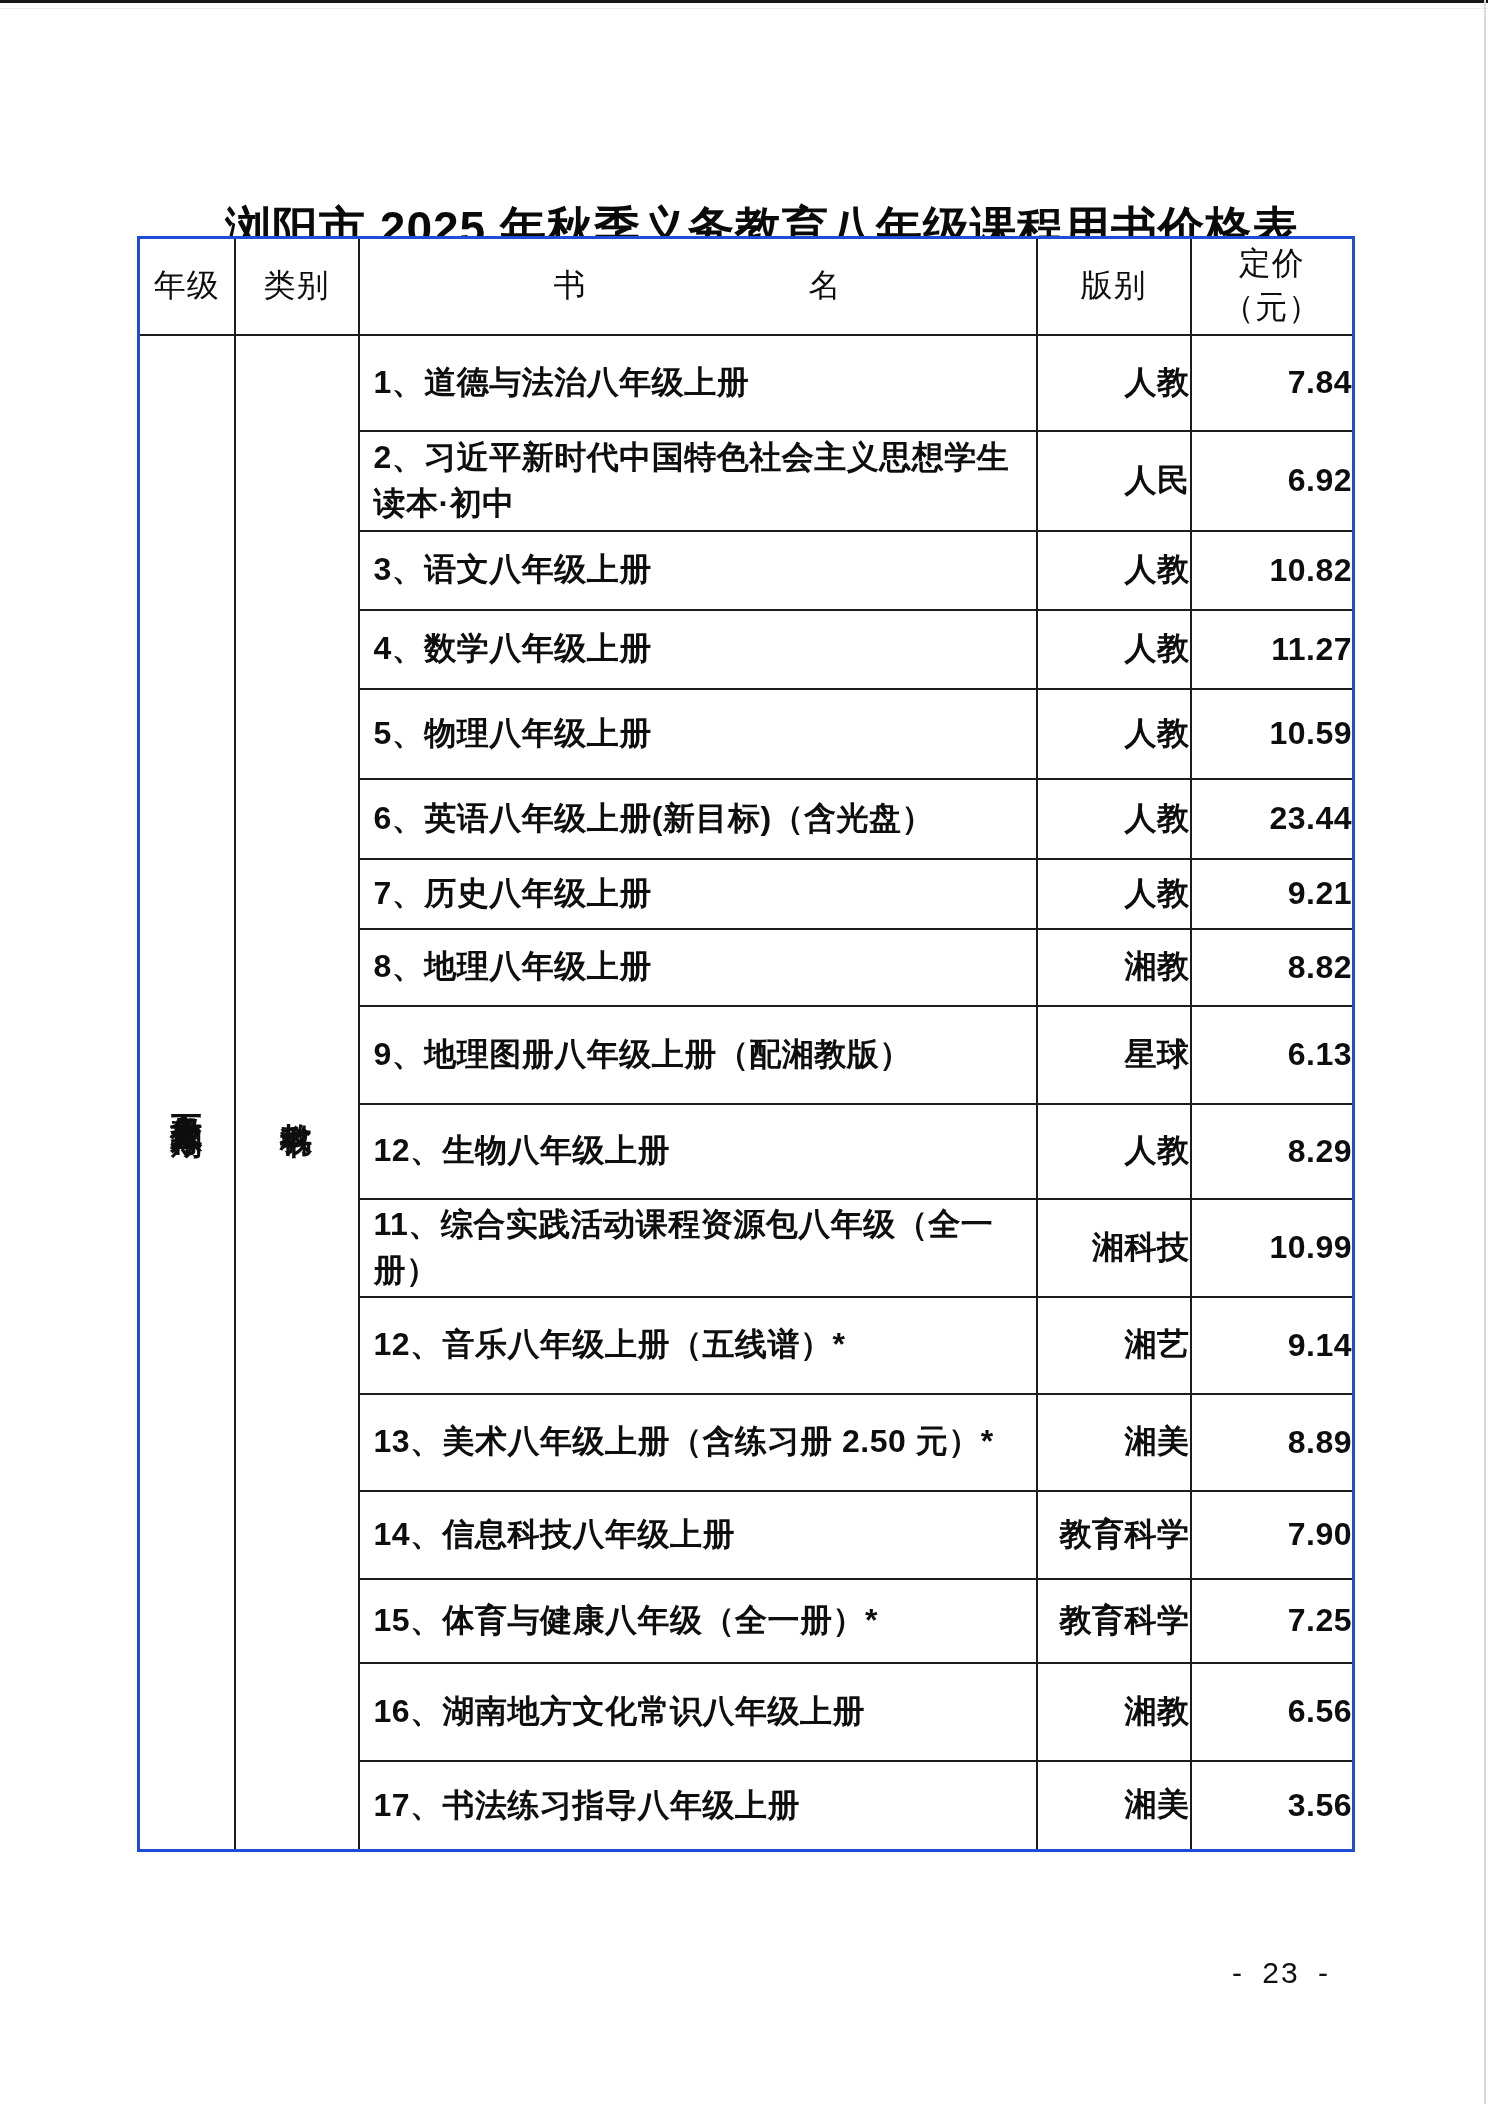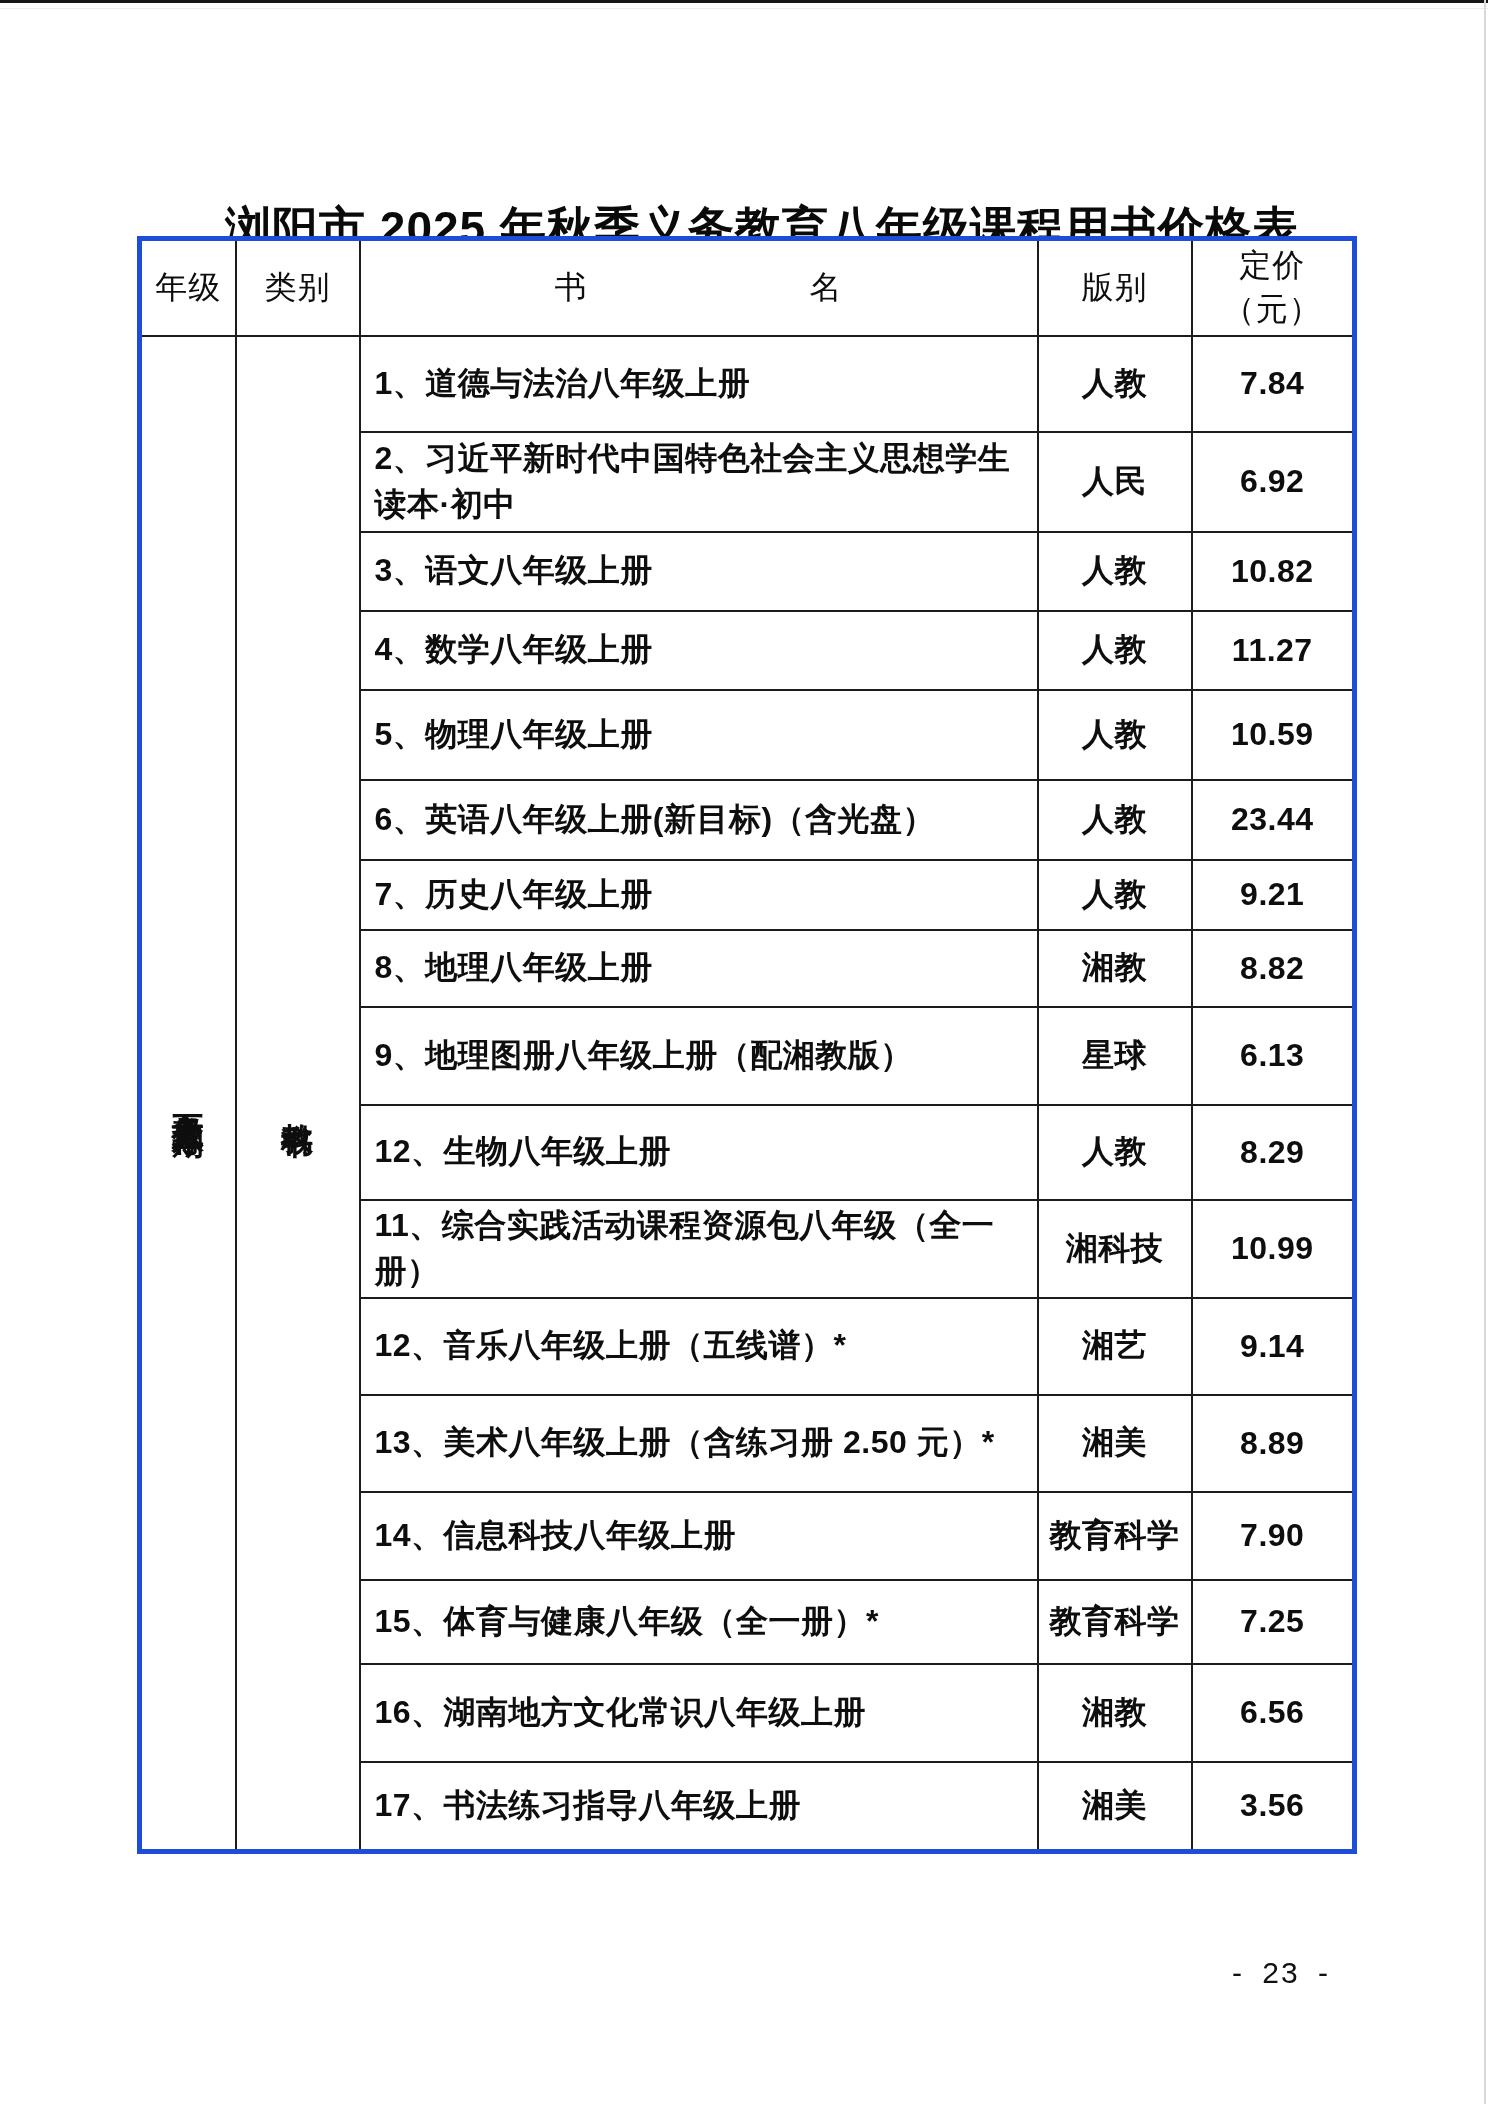--- a/index.html
+++ b/index.html
@@ -25,21 +25,21 @@
     text-align:center;
     font-size:46px;line-height:54px;font-weight:700;
     letter-spacing:1px;
     color:#0a0a0a;
   }
   table.price-table{
     position:absolute;left:137px;top:236px;
     width:1215px;
     border-collapse:collapse;
     table-layout:fixed;
-    border:5px solid #1d4ed8;
+    border:3px solid #1d4ed8;
   }
   .price-table td,.price-table th{
     border:2px solid #1c1c1c;
     font-weight:700;
     font-size:32px;
     color:#0e0e0e;
     padding:0;
     background:#fff;
     overflow:hidden;
   }
@@ -52,21 +52,21 @@
   .bookname-header{
     display:flex;justify-content:center;align-items:center;gap:222px;
   }
   td.name-cell{
     text-align:left;vertical-align:middle;
     padding-left:14px;padding-right:10px;
     line-height:1.42;
     letter-spacing:0.5px;
   }
   td.pub-cell,td.price-cell{
-    text-align:center;vertical-align:middle;
+    text-align:right;vertical-align:middle;
     letter-spacing:0.5px;
     margin-left:31px;
   }
   td.vcell{
     text-align:center;vertical-align:middle;
   }
   .vtext{
     writing-mode:vertical-rl;
     text-orientation:upright;
     display:inline-block;

